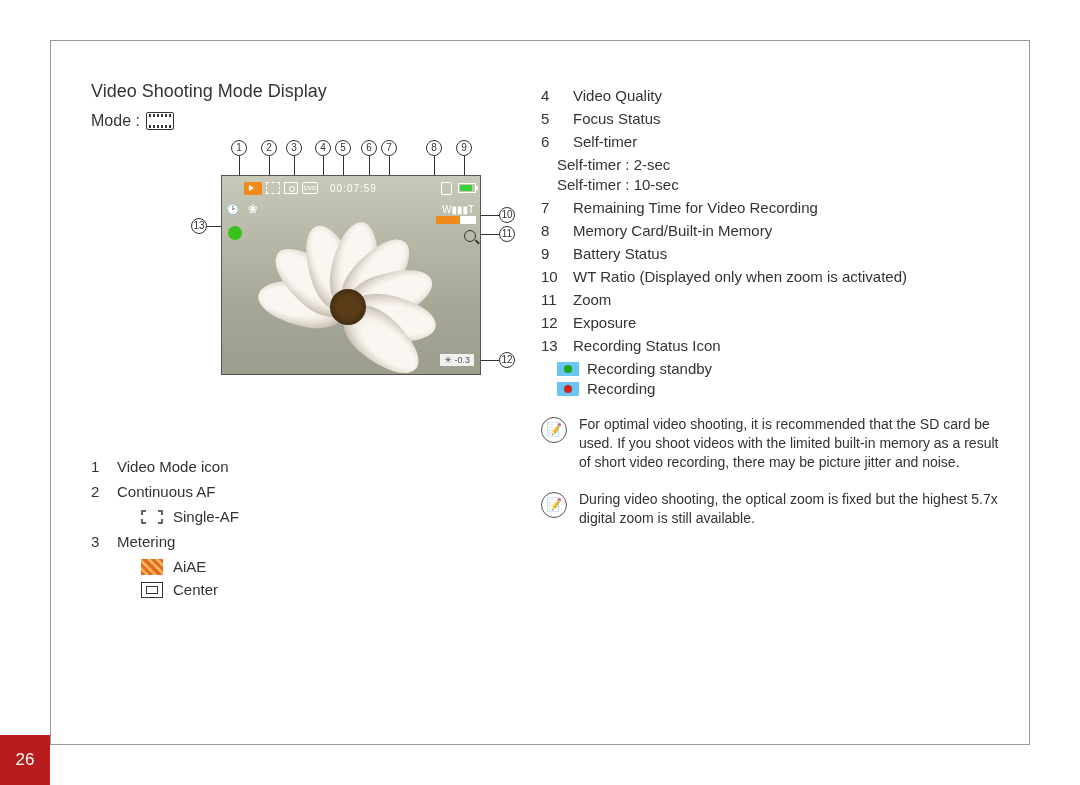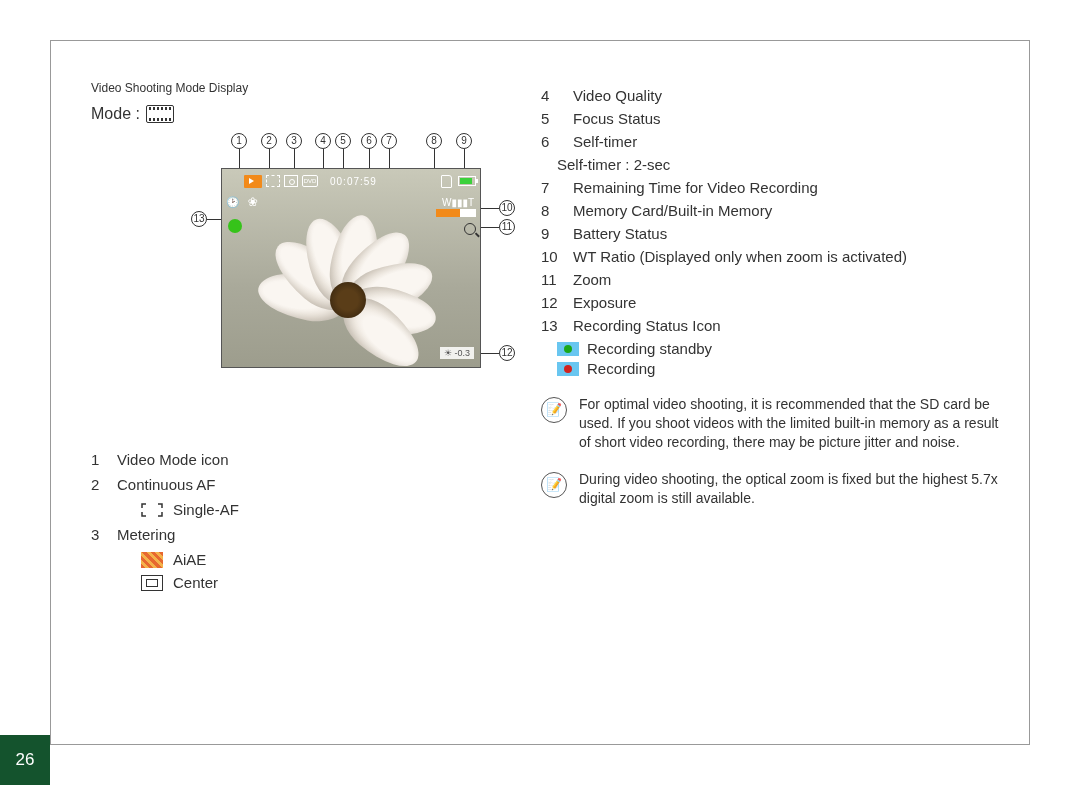--- a/index.html
+++ b/index.html
@@ -18,21 +18,21 @@
     border: 1px solid #999;
   }
   .content {
     display: flex;
     padding: 40px 30px 40px 40px;
     gap: 60px;
   }
   .left-col { width: 390px; }
   .right-col { flex: 1; }
   h1.title {
-    font-size: 12px;
+    font-size: 18px;
     font-weight: 500;
     color: #333;
     margin-bottom: 10px;
   }
   .mode-line {
     font-size: 16px;
     color: #333;
     display: flex;
     align-items: center;
     gap: 6px;
@@ -154,21 +154,21 @@
   .status-swatch .dot{position:absolute;left:7px;top:3px;width:8px;height:8px;border-radius:50%;}
   .note{
     display:flex;gap:12px;margin-top:18px;font-size:14px;line-height:1.35;
   }
   .note-icon{
     width:26px;height:26px;border:1.5px solid #555;border-radius:50%;flex-shrink:0;
     display:flex;align-items:center;justify-content:center;color:#555;font-size:13px;
     margin-top:2px;
   }
   .page-num{
-    position:absolute;left:0;bottom:0;width:50px;height:50px;background:#14532d;color:#fff;
+    position:absolute;left:0;bottom:0;width:50px;height:50px;background:#b91c1c;color:#fff;
     display:flex;align-items:center;justify-content:center;font-size:17px;
   }
 </style>
 </head>
 <body>
 
 <div class="outer-frame">
   <div class="content">
 
     <div class="left-col">
@@ -288,20 +288,21 @@
         </div>
       <div class="item">
           <span class="n">5</span>
           <span>Focus Status</span>
         </div>
       <div class="item">
           <span class="n">6</span>
           <span>Self-timer</span>
         </div>
       <div class="sub-indent">Self-timer : 2-sec</div>
+      <div class="sub-indent">Self-timer : 10-sec</div>
       <div class="item">
           <span class="n">7</span>
           <span>Remaining Time for Video Recording</span>
         </div>
       <div class="item">
           <span class="n">8</span>
           <span>Memory Card/Built-in Memory</span>
         </div>
       <div class="item">
           <span class="n">9</span>

